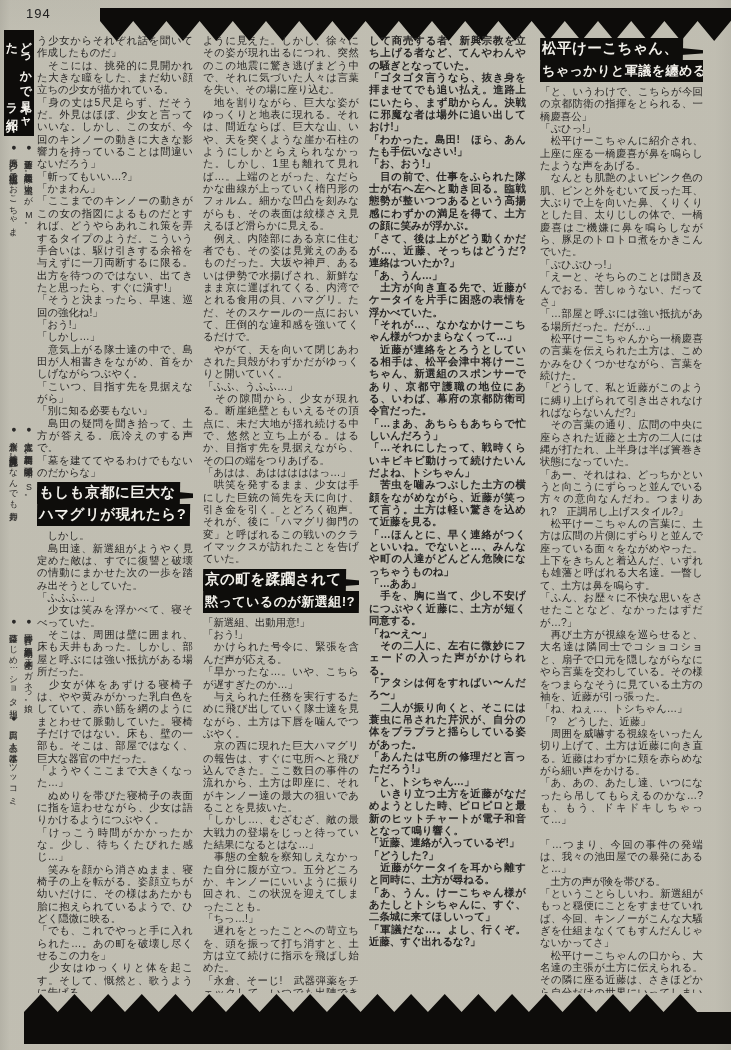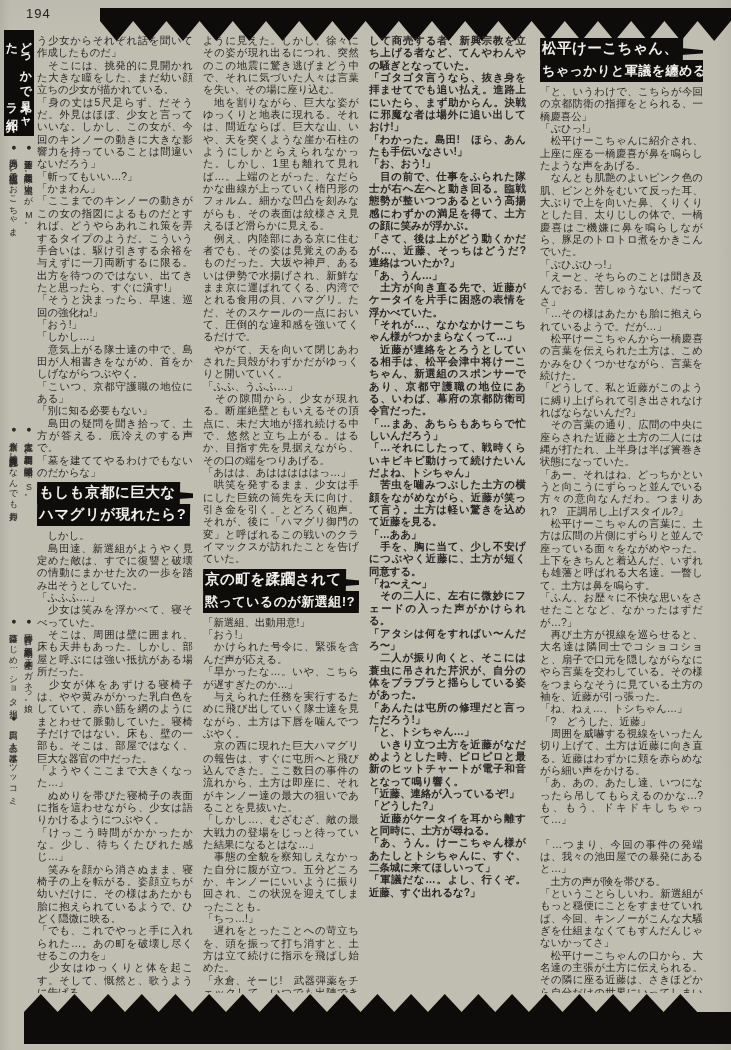--- a/index.html
+++ b/index.html
@@ -93,21 +93,21 @@
     <p>う少女からそれぞれ話を聞いて作成したものだ」</p>
     <p>　そこには、挑発的に見開かれた大きな瞳をした、まだ幼い顔立ちの少女が描かれている。</p>
     <p>「身の丈は5尺足らず、だそうだ。外見はほぼ、少女と言っていいな。しかし、この女が、今回のキンノーの動きに大きな影響力を持っていることは間違いないだろう」</p>
     <p>「斬ってもいい…?」</p>
     <p>「かまわん」</p>
     <p>「ここまでのキンノーの動きがこの女の指図によるものだとすれば、どうやらあれこれ策を弄するタイプのようだ。こういう手合いは、駆け引きする余裕を与えずに一刀両断するに限る。出方を待つのではない、出てきたと思ったら、すぐに潰す!」</p>
     <p>「そうと決まったら、早速、巡回の強化ね!」</p>
     <p>「おう!」</p>
     <p>「しかし…」</p>
     <p>　意気上がる隊士達の中で、島田が人相書きをながめ、首をかしげながらつぶやく。</p>
-    <p>「こいつ、京都守護職の地位にある」</p>
+    <p>「こいつ、目指す先を見据えながら」</p>
     <p>「別に知る必要もない」</p>
     <p>　島田の疑問を聞き拾って、土方が答える。底冷えのする声で。</p>
     <p>「墓を建ててやるわけでもないのだからな」</p>
     <div class="banner">
       <div class="banner-line tail">もしも京都に巨大な</div>
       <div class="banner-line">ハマグリが現れたら?</div>
     </div>
     <p>　しかし。</p>
     <p>　島田達、新選組がようやく見定めた敵は、すでに復讐と破壊の情動にまかせた次の一歩を踏み出そうとしていた。</p>
     <p>「ふふふ…」</p>
@@ -153,20 +153,21 @@
     <p>「お、おう!」</p>
     <p>　目の前で、仕事をふられた隊士が右へ左へと動き回る。臨戦態勢が整いつつあるという高揚感にわずかの満足を得て、土方の顔に笑みが浮かぶ。</p>
     <p>「さて、後は上がどう動くかだが…、近藤、そっちはどうだ?　連絡はついたか?」</p>
     <p>「あ、うん…」</p>
     <p>　土方が向き直る先で、近藤がケータイを片手に困惑の表情を浮かべていた。</p>
     <p>「それが…、なかなかけーこちゃん様がつかまらなくって…」</p>
     <p>　近藤が連絡をとろうとしている相手は、松平会津中将けーこちゃん、新選組のスポンサーであり、京都守護職の地位にある、いわば、幕府の京都防衛司令官だった。</p>
     <p>「…まあ、あちらもあちらで忙しいんだろう」</p>
     <p>「…それにしたって、戦時くらいキビキビ動けって続けたいんだよね、トシちゃん」</p>
     <p>　苦虫を噛みつぶした土方の横顔をながめながら、近藤が笑って言う。土方は軽い驚きを込めて近藤を見る。</p>
+    <p>「…ほんとに、早く連絡がつくといいね。でないと…、みんなや町の人達がどんどん危険になっちゃうものね」</p>
     <p>「…ああ」</p>
     <p>　手を、胸に当て、少し不安げにつぶやく近藤に、土方が短く同意する。</p>
     <p>「ね〜え〜」</p>
     <p>　その二人に、左右に微妙にフェードの入った声がかけられる。</p>
     <p>「アタシは何をすればい〜んだろ〜」</p>
     <p>　二人が振り向くと、そこには蓑虫に吊された芹沢が、自分の体をブラブラと揺らしている姿があった。</p>
     <p>「あんたは屯所の修理だと言っただろう!」</p>
     <p>「と、トシちゃん…」</p>
     <p>　いきり立つ土方を近藤がなだめようとした時、ピロピロと最新のヒットチャートが電子和音となって鳴り響く。</p>
     <p>「近藤、連絡が入っているぞ!」</p>
@@ -179,21 +180,21 @@
     <div class="banner">
       <div class="banner-line tail">松平けーこちゃん、</div>
       <div class="banner-line" style="font-size: 13px;">ちゃっかりと軍議を纏める</div>
     </div>
     <p>「と、いうわけで、こちらが今回の京都防衛の指揮をとられる、一橋慶喜公」</p>
     <p>「ぷひっ!」</p>
     <p>　松平けーこちゃんに紹介され、上座に座る一橋慶喜が鼻を鳴らしたような声をあげる。</p>
     <p>　なんとも肌艶のよいピンク色の肌、ピンと外をむいて反った耳、大ぶりで上を向いた鼻、くりくりとした目、太りじしの体で、一橋慶喜はご機嫌に鼻を鳴らしながら、豚足のトロトロ煮をかきこんでいた。</p>
     <p>「ぷひぷひっ!」</p>
     <p>「えーと、そちらのことは聞き及んでおる。苦しゅうない、だってさ」</p>
-    <p>「…その様はあたかも胎に抱えられているようで。だが…」</p>
+    <p>「…部屋と呼ぶには強い抵抗がある場所だった。だが…」</p>
     <p>　松平けーこちゃんから一橋慶喜の言葉を伝えられた土方は、こめかみをひくつかせながら、言葉を続けた。</p>
     <p>「どうして、私と近藤がこのように縛り上げられて引き出されなければならないんだ?」</p>
     <p>　その言葉の通り、広間の中央に座らされた近藤と土方の二人には縄が打たれ、上半身は半ば簀巻き状態になっていた。</p>
     <p>「あー、それはね、どっちかというと向こうにずらっと並んでいる方々の意向なんだわ。つまりあれ?　正調吊し上げスタイル?」</p>
     <p>　松平けーこちゃんの言葉に、土方は広間の片側にずらりと並んで座っている面々をながめやった。上下をきちんと着込んだ、いずれも雄藩と呼ばれる大名達。一瞥して、土方は鼻を鳴らす。</p>
     <p>「ふん、お歴々に不快な思いをさせたことなど、なかったはずだが…?」</p>
     <p>　再び土方が視線を巡らせると、大名達は隣同士でコショコショと、扇子で口元を隠しながらなにやら言葉を交わしている。その様をつまらなそうに見ている土方の袖を、近藤が引っ張った。</p>
     <p>「ね、ねぇ…、トシちゃん…」</p>
     <p>「?　どうした、近藤」</p>
     <p>　周囲を威嚇する視線をいったん切り上げて、土方は近藤に向き直る。近藤はわずかに頬を赤らめながら細い声をかける。</p>

